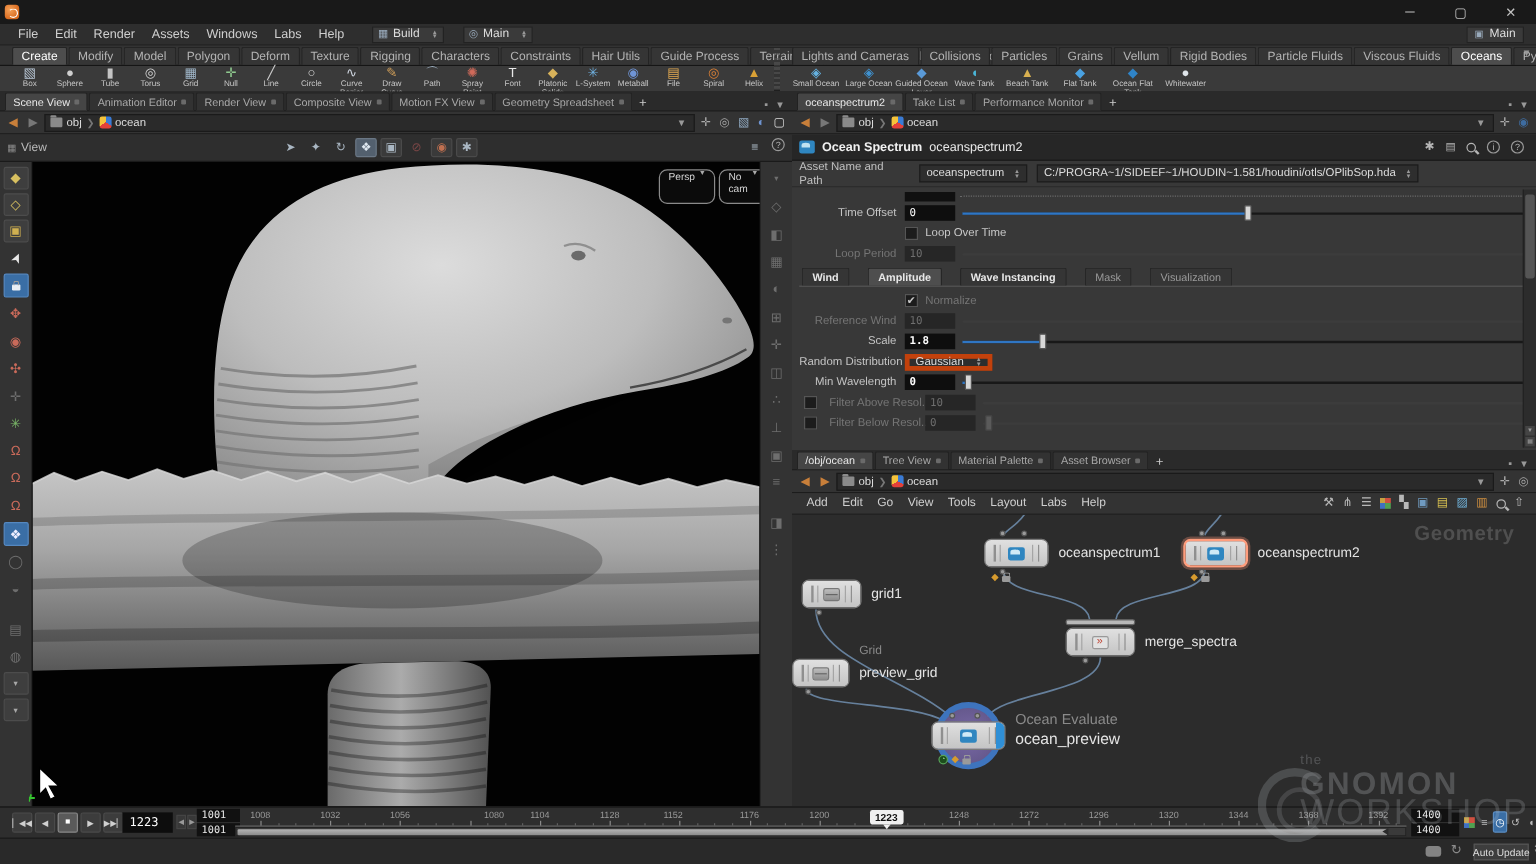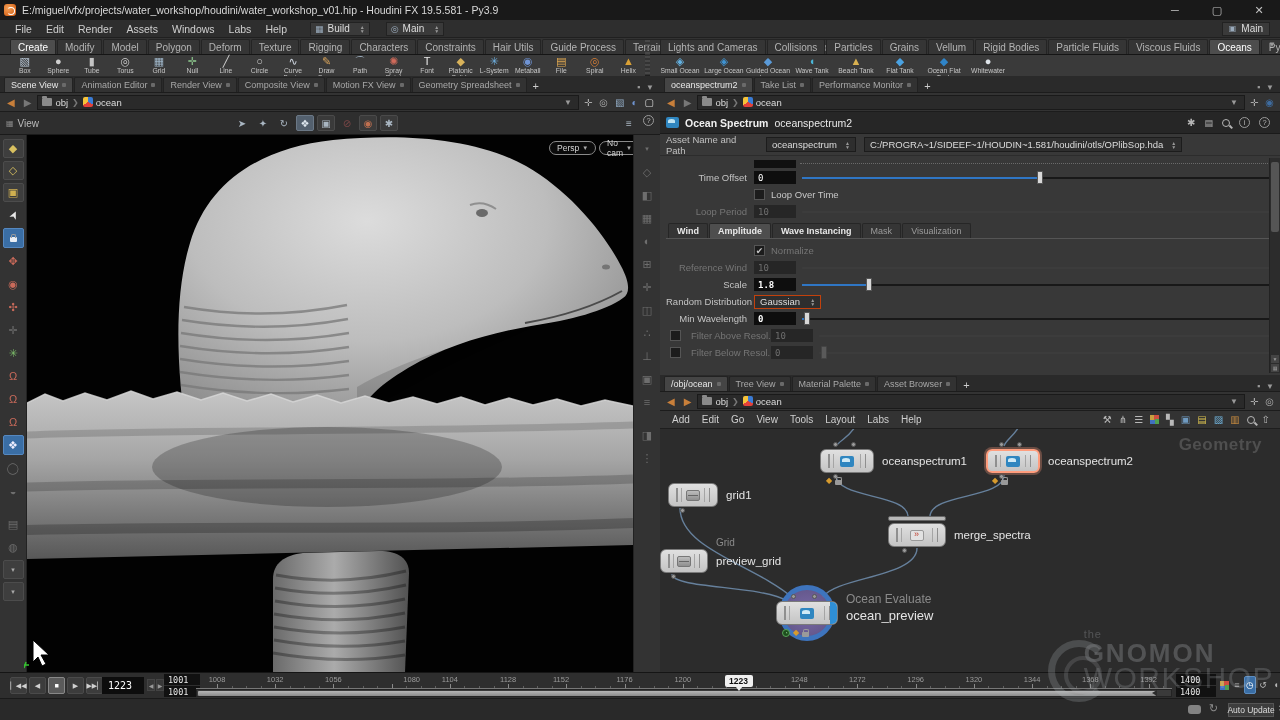--- a/index.html
+++ b/index.html
@@ -69,21 +69,21 @@
   .vp-rail{position:absolute;top:23px;width:27px;height:537px;background:#333;display:flex;flex-direction:column;align-items:center;padding-top:4px;gap:3px}
   .railL{left:0;border-right:1px solid #222}
   .railR{left:633px;border-left:1px solid #222}
   .ricn{width:21px;height:20px;display:flex;align-items:center;justify-content:center;font-size:11px;color:#a8a8a8;border-radius:2px}
   .ricn.grouped{background:#3e3e3e;border:1px solid #4c4c4c;height:19px}
   .ricn.bluesel{background:#3a6ea5;color:#eef;border:1px solid #5588c0}
   .ricn.red{color:#c96a5a}
   .ricn.dim{color:#6e6e6e}
   .ricn.gap{margin-top:10px}
   .vp-canvas{position:absolute;left:27px;top:23px;width:606px;height:537px;background:#000;overflow:hidden}
-  .pill{position:absolute;top:6px;height:14px;border:1px solid #8a8a8a;border-radius:7px;color:#d5d5d5;font-size:8.5px;display:flex;align-items:center;gap:3px;padding:0 7px;background:rgba(20,20,20,.55)}
+  .pill{position:absolute;top:6px;height:29px;border:1px solid #8a8a8a;border-radius:7px;color:#d5d5d5;font-size:8.5px;display:flex;align-items:flex-start;gap:3px;padding:0 7px;background:rgba(20,20,20,.55)}
   .pill .dd{font-size:6px;color:#aaa}
 
   
   .parampane{left:660px;top:112px;width:620px;height:263px;background:#383838}
   .pp-header{height:22px;background:#262626;border-bottom:1px solid #1a1a1a;display:flex;align-items:center;gap:6px;padding:0 6px}
   .wave-ic{width:13px;height:11px;border-radius:2px;background:#2f86c0;position:relative}
   .wave-ic::after{content:"";position:absolute;left:2px;top:2px;width:7px;height:4px;border-radius:50% 50% 0 0;background:#bfe3f2}
   .pp-title{color:#f0f0f0;font-weight:bold;font-size:10.5px;white-space:nowrap}
   .pp-name{color:#e8e8e8;font-size:10.5px;flex:1}
   .pp-hicons{display:flex;gap:9px;align-items:center;padding-right:4px;color:#b5b5b5}
@@ -106,22 +106,22 @@
   .pslider{flex:1;position:relative;height:13px}
   .strack{position:absolute;left:0;right:0;top:5.5px;height:2.5px;background:#181818;border-radius:1px}
   .sfill{position:absolute;left:0;top:5.5px;height:2.5px;background:#2f76c4}
   .shandle{position:absolute;top:0;width:6px;height:13px;background:#d8d8d8;border:1px solid #555;border-radius:1px}
   .cb{width:11px;height:11px;background:#1c1c1c;border:1px solid #555;margin-right:6px;display:flex;align-items:center;justify-content:center;color:#c8c8c8;font-size:9px}
   .cblabel{color:#c8c8c8;font-size:9.5px}
   .prow.disabled .plabel,.prow.disabled .cblabel{color:#757575}
   .prow.disabled .pfield{background:#262626;color:#6e6e6e}
   .prow.disabled .strack{background:#3c3c3c}
   .prow.disabled .shandle{background:#5a5a5a;border-color:#444}
-  .pselect{display:flex;align-items:center;background:#2e2e2e;border:1px solid #c2410c;height:14px;padding:0 5px;gap:10px;color:#ddd;font-size:9.5px}
-  .ftabs{display:flex;gap:1px;margin:4px 0 4px 0;border-bottom:1px solid #555;padding-left:2px}
+  .pselect{display:flex;align-items:center;background:#2e2e2e;border:4px solid #c2410c;height:14px;padding:0 5px;gap:10px;color:#ddd;font-size:9.5px}
+  .ftabs{display:flex;gap:15px;margin:4px 0 4px 0;border-bottom:1px solid #555;padding-left:2px}
   .ftab{background:#353535;border:1px solid #262626;border-bottom:none;color:#9a9a9a;font-size:9px;padding:2px 8px;border-radius:2px 2px 0 0;white-space:nowrap}
   .ftab.bold{color:#e8e8e8;font-weight:bold}
   .ftab.active{background:#4e4e4e}
   .pp-scroll{position:absolute;right:0;top:46px;width:11px;height:215px;background:#2c2c2c;border-left:1px solid #222}
   .pp-thumb{position:absolute;left:1px;top:4px;width:8px;height:70px;background:#555;border-radius:2px}
   .pp-sbtn{position:absolute;left:1px;width:8px;height:8px;background:#444;font-size:5px;color:#999;display:flex;align-items:center;justify-content:center}
 
   
   .network{left:660px;top:375px;width:620px;height:297px;background:#2d2d2d}
   .net-menu{height:18px;background:#333;border-bottom:1px solid #1e1e1e;display:flex;align-items:center;padding:0 6px;gap:2px}
@@ -197,21 +197,20 @@
   
   .cursor{position:absolute;left:24px;top:638px;z-index:70;pointer-events:none}
 </style>
 </head>
 <body>
 
 <div id="root">
 
   <div class="abs titlebar">
     <span class="hlogo"></span>
-    <span class="title-text">E:/miguel/vfx/projects/water_workshop/houdini/water_workshop_v01.hip - Houdini FX 19.5.581 - Py3.9</span>
     <span class="winbtns">
       <span>─</span>
       <span>▢</span>
       <span>✕</span>
     </span>
   </div>
 
   <div class="abs menubar">
     <span id="menu-items"><span class="menu-item">File</span><span class="menu-item">Edit</span><span class="menu-item">Render</span><span class="menu-item">Assets</span><span class="menu-item">Windows</span><span class="menu-item">Labs</span><span class="menu-item">Help</span></span>
     <span class="combo">

